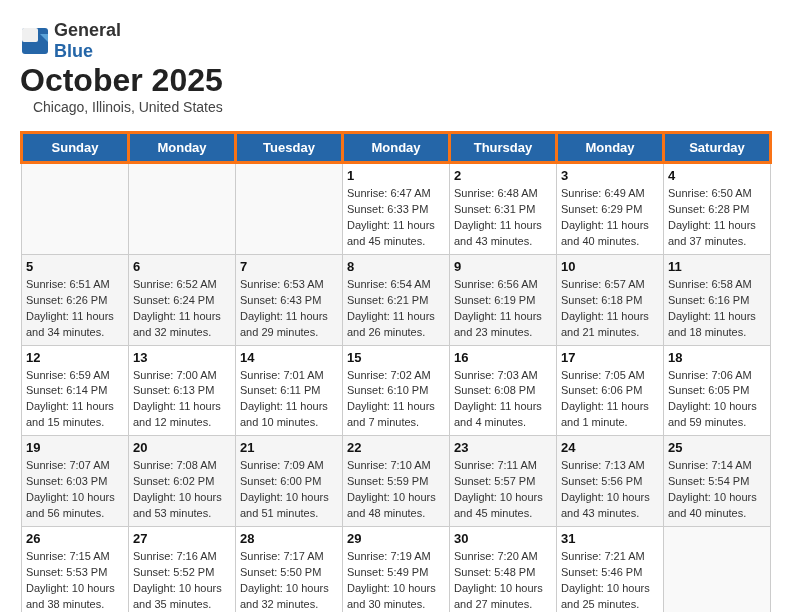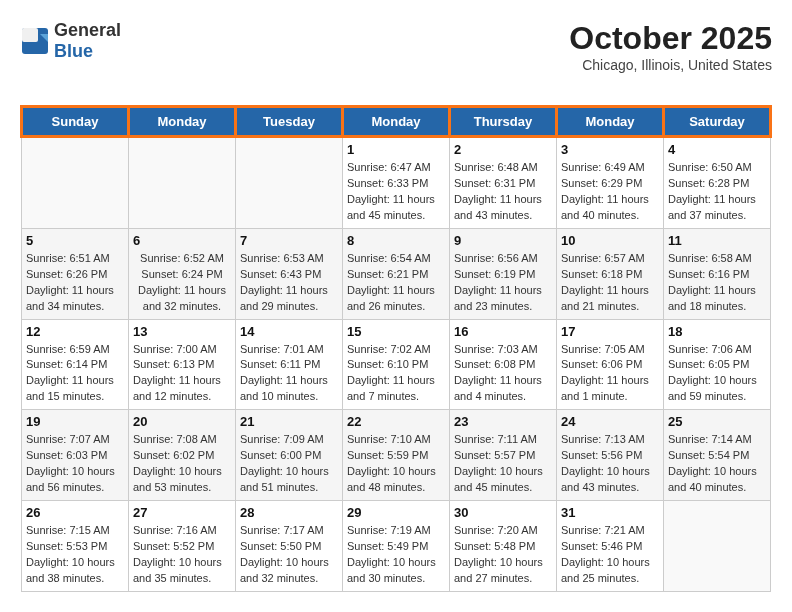--- a/index.html
+++ b/index.html
@@ -7,21 +7,22 @@
       font-family: Arial, sans-serif;
       background: #fff;
       width: 792px;
       min-height: 612px;
       padding: 20px;
     }
     .header {
       display: flex;
       justify-content: space-between;
       align-items: flex-start;
-      margin-bottom: 32px;
+      margin-bottom: 16px;
+      flex-direction: column;
     }
     .logo {
       display: flex;
       align-items: center;
     }
     .logo-text-general {
       font-size: 18px;
       font-weight: bold;
       color: #333;
     }
@@ -157,21 +158,21 @@
       <tr>
         <td>
           <div class="day-number">5</div>
           <div class="day-info" style="white-space: pre-line;">Sunrise: 6:51 AM
 Sunset: 6:26 PM
 Daylight: 11 hours
 and 34 minutes.</div>
         </td>
         <td>
           <div class="day-number">6</div>
-          <div class="day-info" style="white-space: pre-line; text-align: center;">Sunrise: 6:52 AM
+          <div class="day-info" style="white-space: pre-line;">Sunrise: 6:52 AM
 Sunset: 6:24 PM
 Daylight: 11 hours
 and 32 minutes.</div>
         </td>
         <td>
           <div class="day-number">7</div>
           <div class="day-info" style="white-space: pre-line;">Sunrise: 6:53 AM
 Sunset: 6:43 PM
 Daylight: 11 hours
 and 29 minutes.</div>

